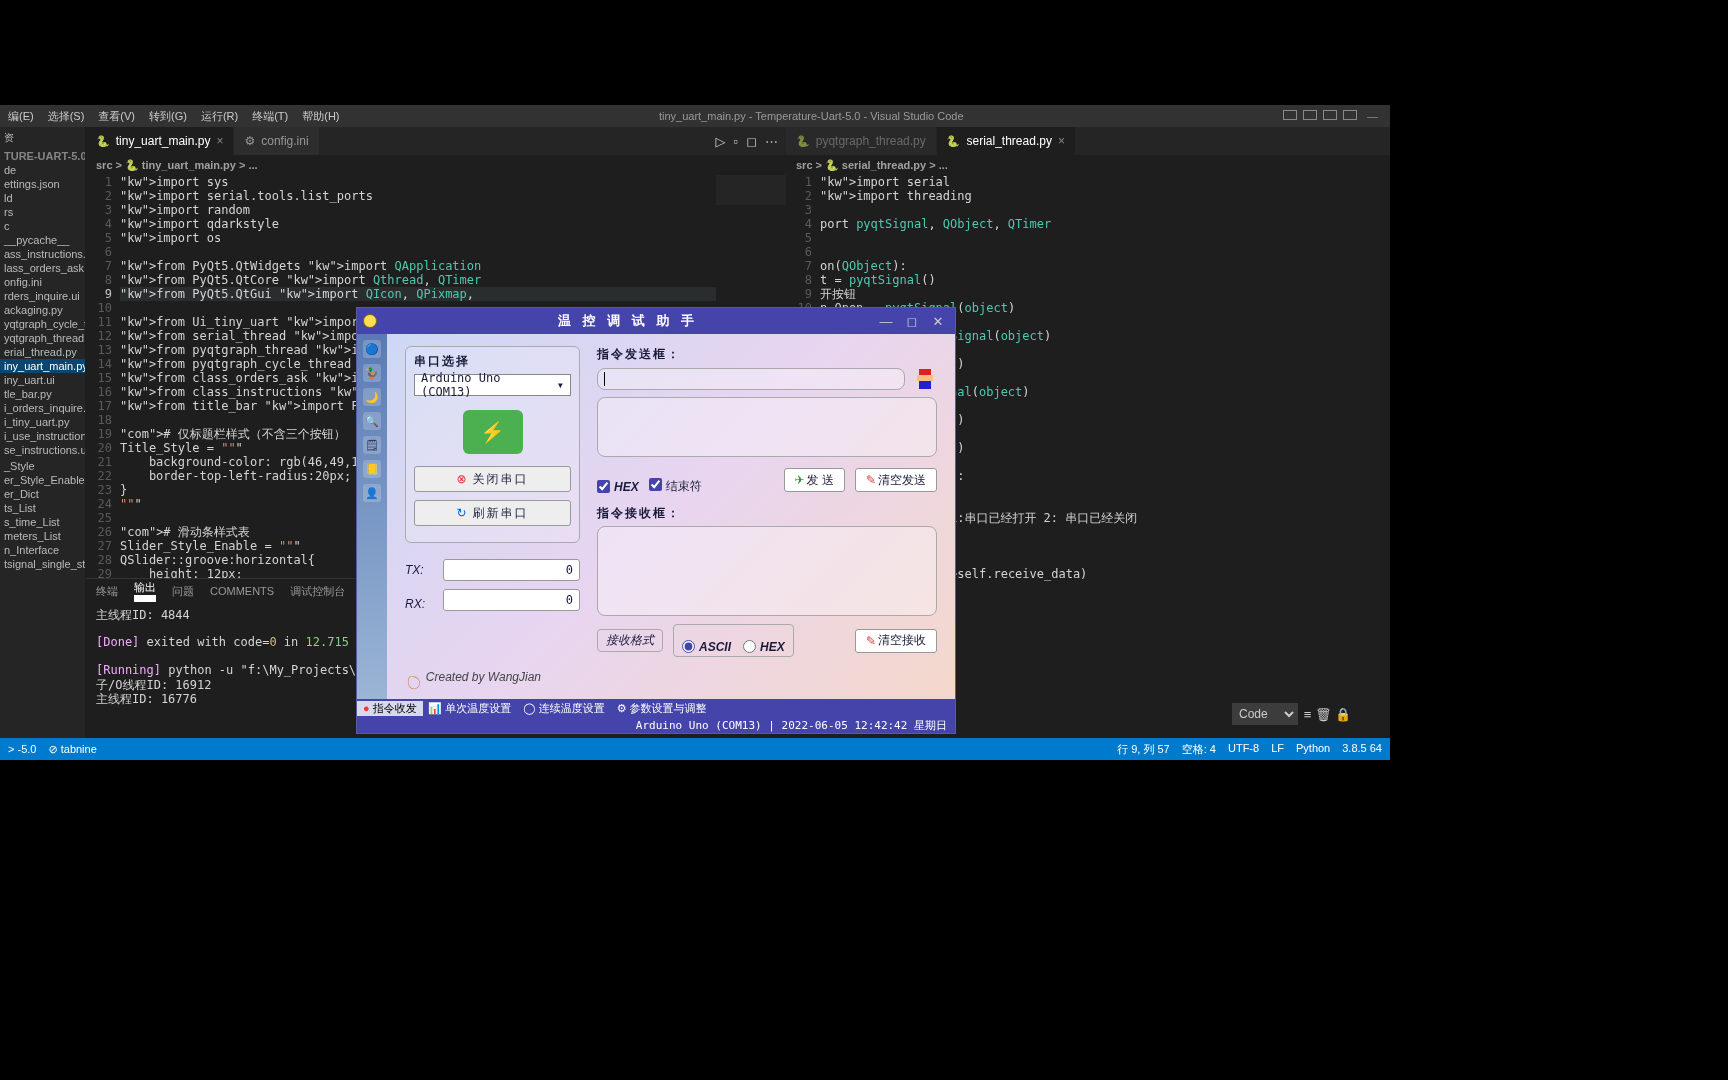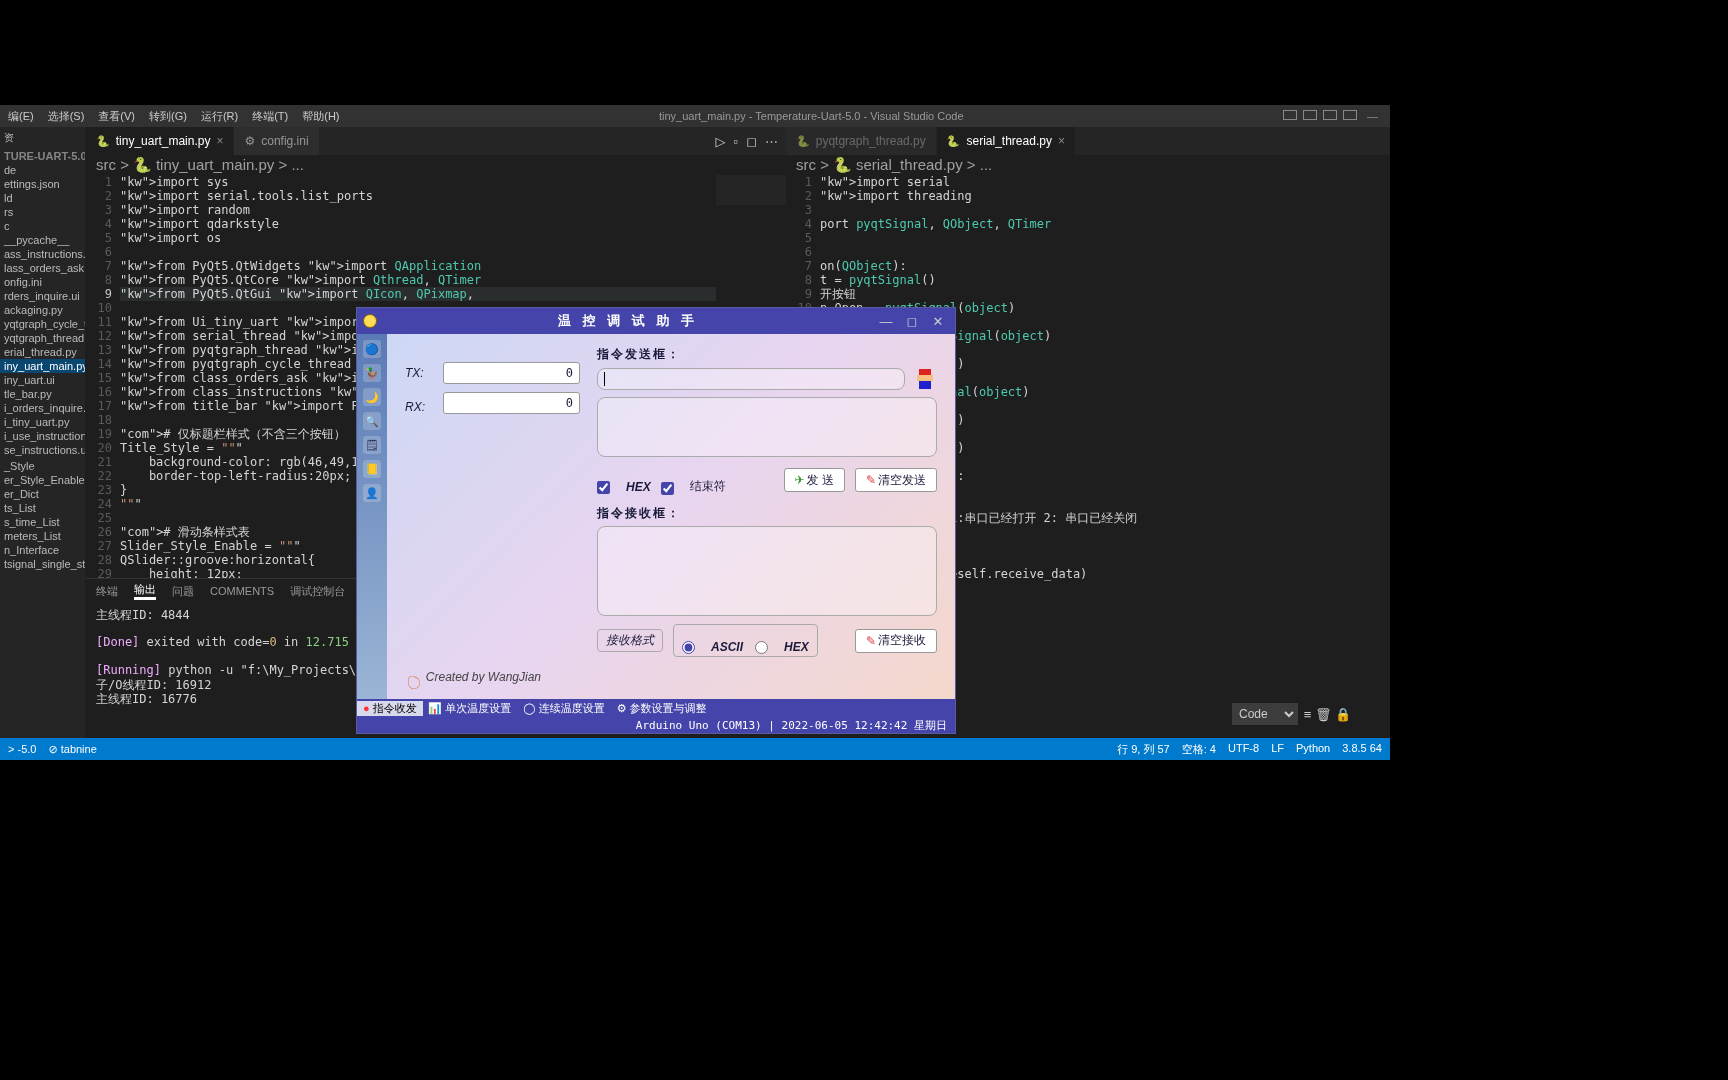--- a/index.html
+++ b/index.html
@@ -54,40 +54,40 @@
 .editor-group { flex: 1; display: flex; }
 .editor-pane { display: flex; flex-direction: column; background: #1e1e1e; }
 .editor-pane.left { flex: 0 0 700px; }
 .editor-pane.right { flex: 1; }
 .tabs { height: 28px; background: #252526; display: flex; align-items: center; gap: 1px; }
 .tab { height: 28px; padding: 0 10px; display: flex; align-items: center; gap: 6px; background: #2d2d2d; color: #969696; font-size: 12px; cursor: pointer; }
 .tab.active { background: #1e1e1e; color: #fff; }
 .tab .py-icon { color: #4b8bbe; font-size: 11px; }
 .tab .close { color: #888; }
 .tab-controls { margin-left: auto; display: flex; gap: 8px; padding-right: 8px; color: #ccc; }
-.breadcrumb { height: 20px; padding: 0 10px; font-size: 15px; color: #a0a0a0; display: flex; align-items: center; gap: 4px; }
+.breadcrumb { height: 20px; padding: 0 10px; font-size: 11px; color: #a0a0a0; display: flex; align-items: center; gap: 4px; font-weight: bold; }
 .code { flex: 1; display: flex; font-family: Consolas, monospace; font-size: 12px; overflow: hidden; position: relative;}
 .gutter { width: 34px; text-align: right; padding-right: 8px; color: #5a5a5a; background: #1e1e1e; }
 .gutter .ln { height: 14px; line-height: 14px; }
 .gutter .ln.active { color: #c6c6c6; }
 .codecol { flex: 1; }
 .codecol .cl { height: 14px; line-height: 14px; white-space: pre; overflow: hidden;}
 .cl.active { background: #2a2d2e; }
 .minimap { width: 70px; background: #1e1e1e; opacity: 0.5; position: relative;}
 .minimap-thumb { position:absolute; top:0; left:0; right:0; height:30px; background: rgba(255,255,255,0.07);}
 .str { color: #ce9178; }
 .cls{ color: #4ec9b0;}
 
 .terminal-area {
   height: 160px; background: #1e1e1e; border-top: 1px solid #333;
   display: flex; flex-direction: column;
 }
 .term-tabs { height: 24px; display: flex; align-items: center; gap: 16px; padding: 0 10px; font-size: 11px; color: #999; }
 .term-tabs .tt { cursor: pointer; }
-.term-tabs .tt.active { color: #fff; border-bottom: 3px solid #ffffff; }
+.term-tabs .tt.active { color: #fff; border-bottom: 7px solid #ffffff; }
 .term-body { flex: 1; font-family: Consolas, monospace; font-size: 12px; padding: 4px 10px; overflow: hidden;}
 .term-body .tl { height: 14px; white-space: pre; }
 .t-blue { color: #f0abfc; }
 .t-green { color: #89d185; }
 .t-yellow { color: #d7ba7d; }
 
 .statusbar {
   height: 22px; background: #007acc; color: #fff; font-size: 11px;
   display: flex; align-items: center; padding: 0 8px; gap: 12px;
 }
@@ -134,21 +134,21 @@
   height: 26px; width: 100%; border: 1px solid #999; border-radius: 3px;
   background: #eee; display:flex; align-items:center; justify-content:center;
   gap: 4px; margin-bottom: 8px; cursor:pointer; letter-spacing: 2px;
 }
 .txtfield { height: 22px; border: 1px solid #999; background: #fff; border-radius: 3px; display:flex; align-items:center; justify-content:flex-end; padding:0 6px; font-family: monospace;}
 .txbox { border: 1px solid #aaa; border-radius: 8px; background: #ffffff55; }
 .sendbox { height: 22px; }
 .history { height: 60px; margin-top: 6px;}
 .recvbox { height: 90px; margin-top: 4px;}
 .rowflex { display: flex; align-items: center; gap: 10px; margin-top: 8px;}
-.chk { display: flex; align-items: flex-end; gap: 16px; margin-top: 13px; }
+.chk { display: flex; align-items: flex-start; gap: 4px; margin-top: 13px; }
 .chk input { accent-color: #4444aa;}
 .sbtn { height: 24px; padding: 0 10px; border:1px solid #999; border-radius: 3px; background:#fff; cursor:pointer; display:flex; align-items:center; gap:2px;}
 .mario { width: 24px; height: 24px; display:inline-block;}
 .mario svg { width:24px; height:24px;}
 .credit { position: absolute; bottom: 4px; left: 18px; font-style: italic; color: #444; display:flex; align-items:center; gap:6px;}
 .credit .feather { color: #d2691e; font-size: 22px;}
 .radio-group { border:1px solid #aaa; border-radius:4px; padding: 2px 8px; display:flex; align-items:center; gap:12px;}
 .dlg-tabs { height: 18px; background: #4444aa; display:flex; align-items:center; font-size:11px; color:#fff;}
 .dlg-tab { padding: 0 6px; display:flex; align-items:center; gap:3px; cursor:pointer;}
 .dlg-tab.active { background: #fffc; color:#000;}
@@ -456,20 +456,36 @@
       <div class="side-ico">🦆</div>
       <div class="side-ico">🌙</div>
       <div class="side-ico">🔍</div>
       <div class="side-ico">🗒</div>
       <div class="side-ico">📒</div>
       <div class="side-ico">👤</div>
     </div>
     <div class="dlg-main">
 
       <div class="col-l">
+        <div class="groupset">
+          <div class="section-label">串口选择</div>
+          <div class="combo">
+            <span>Arduino Uno (COM13)</span>
+            <span>▾</span>
+          </div>
+          <div class="plug-img"></div>
+          <div class="btn">
+            <span style="color:#d33;">⊗</span>
+            <span>关闭串口</span>
+          </div>
+          <div class="btn">
+            <span style="color:#06c;">↻</span>
+            <span>刷新串口</span>
+          </div>
+        </div>
         <div class="rowflex" style="margin-top:16px;">
           <span style="width:28px; font-style:italic;">TX:</span>
           <div class="txtfield" style="flex:1;">
               <span>0</span>
             </div>
         </div>
         <div class="rowflex">
           <span style="width:28px; font-style:italic;margin-top:7px;">RX:</span>
           <div class="txtfield" style="flex:1;">
               <span>0</span>

